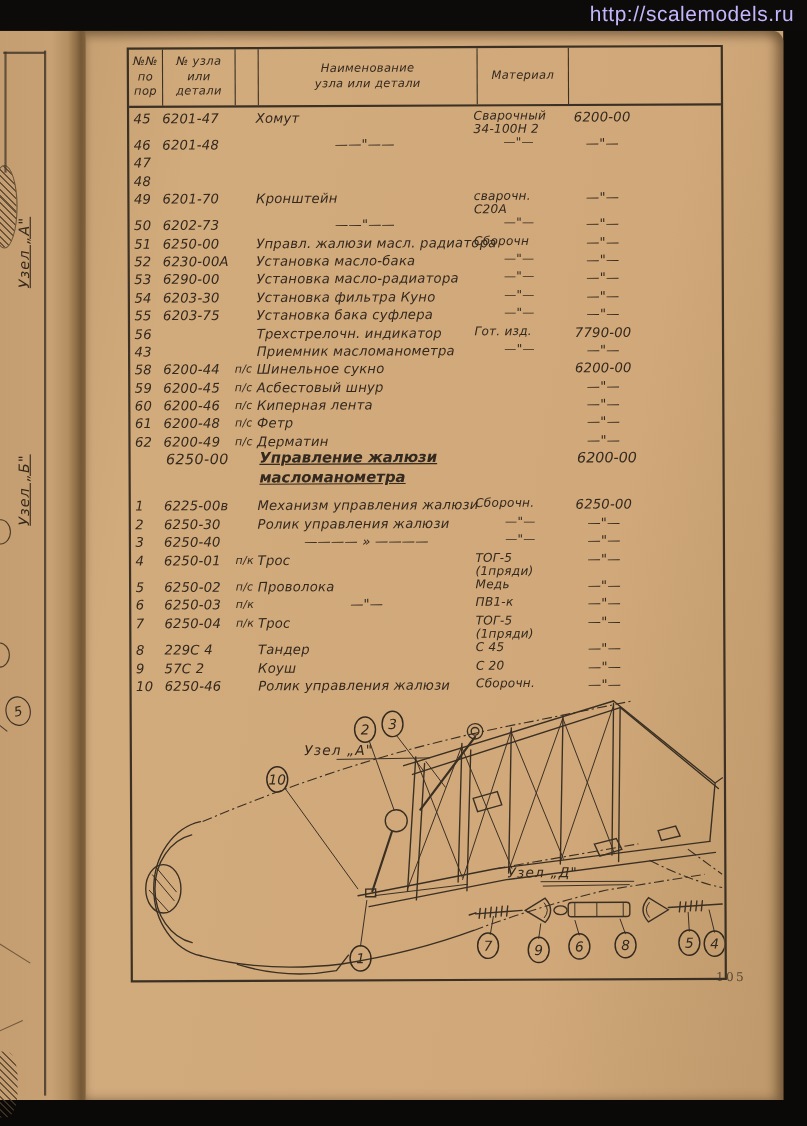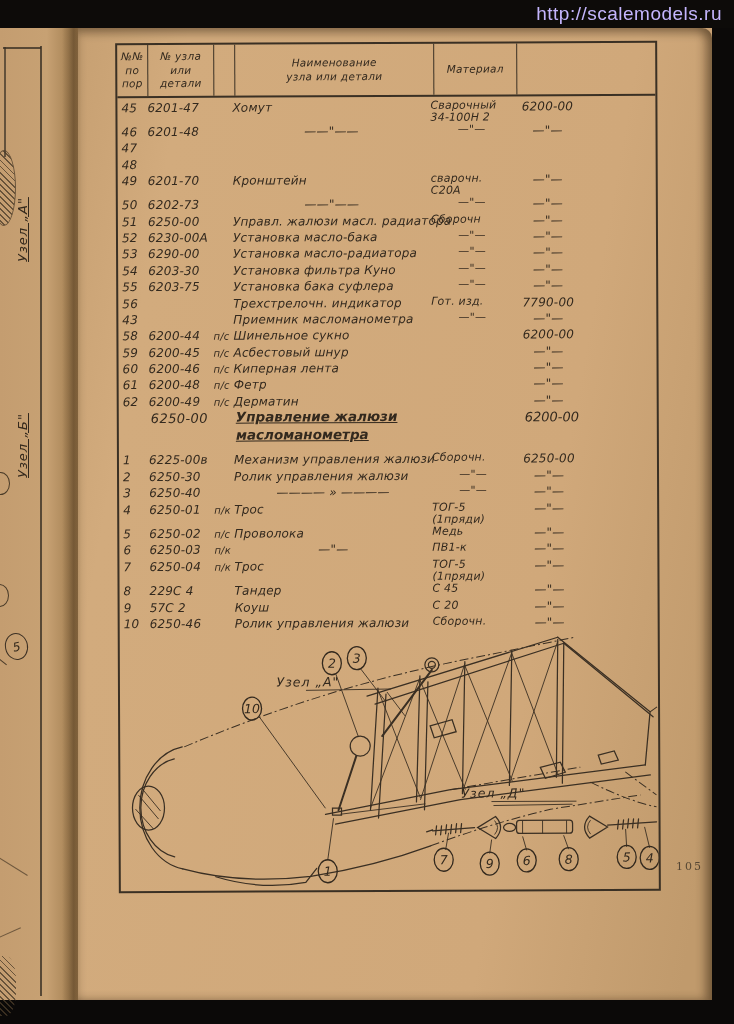--- a/index.html
+++ b/index.html
@@ -33,22 +33,22 @@
          font:italic 12px "DejaVu Sans",sans-serif;color:#33281c;transform:rotate(-12deg);}
   .mcall-leader{position:absolute;left:-6px;top:632px;width:14px;height:1.4px;background:#4a3b28;transform:rotate(38deg);}
   
   .gutter{position:absolute;left:62px;top:0;width:26px;height:972px;
           background:linear-gradient(90deg,rgba(60,40,18,0) 0%,rgba(60,40,18,.38) 45%,rgba(90,62,32,.18) 62%,rgba(0,0,0,0) 100%);}
   
   .page{position:absolute;left:78px;top:0;width:634px;height:972px;
         background:linear-gradient(100deg,#c7a072 0%,#d2ab7d 14%,#d0a87a 70%,#c09a6c 96%);
         border-top-right-radius:10px;
         box-shadow:inset -7px 0 10px rgba(40,24,8,.40), inset 0 6px 8px rgba(30,18,6,.25);}
-  .pageno{position:absolute;left:573px;top:832px;font:11px "DejaVu Serif",serif;color:#43382a;
-          letter-spacing:2px;opacity:.85;margin-left:25px;}
+  .pageno{position:absolute;left:573px;top:854px;font:11px "DejaVu Serif",serif;color:#43382a;
+          letter-spacing:2px;opacity:.85;}
   
   .frame{position:absolute;left:39px;top:14px;width:538px;height:846px;border:2px solid #3a3024;
          transform:rotate(-0.25deg);color:#33291e;}
   .thead{position:absolute;left:0;top:0;width:538px;height:51px;border-bottom:2px solid #3a3024;
          display:flex;}
   .hcell{border-right:1.6px solid #3a3024;display:flex;flex-direction:column;align-items:center;
          justify-content:center;font:italic 10.5px "DejaVu Sans",sans-serif;line-height:1.3;
          text-align:center;letter-spacing:.3px;}
   .hc0{width:30px;}.hc1{width:65px;}.hc2{width:20px;}.hc3{width:198px;}.hc4{width:82px;}
   .hc5{width:70px;}.hc6{width:73px;border-right:none;}

